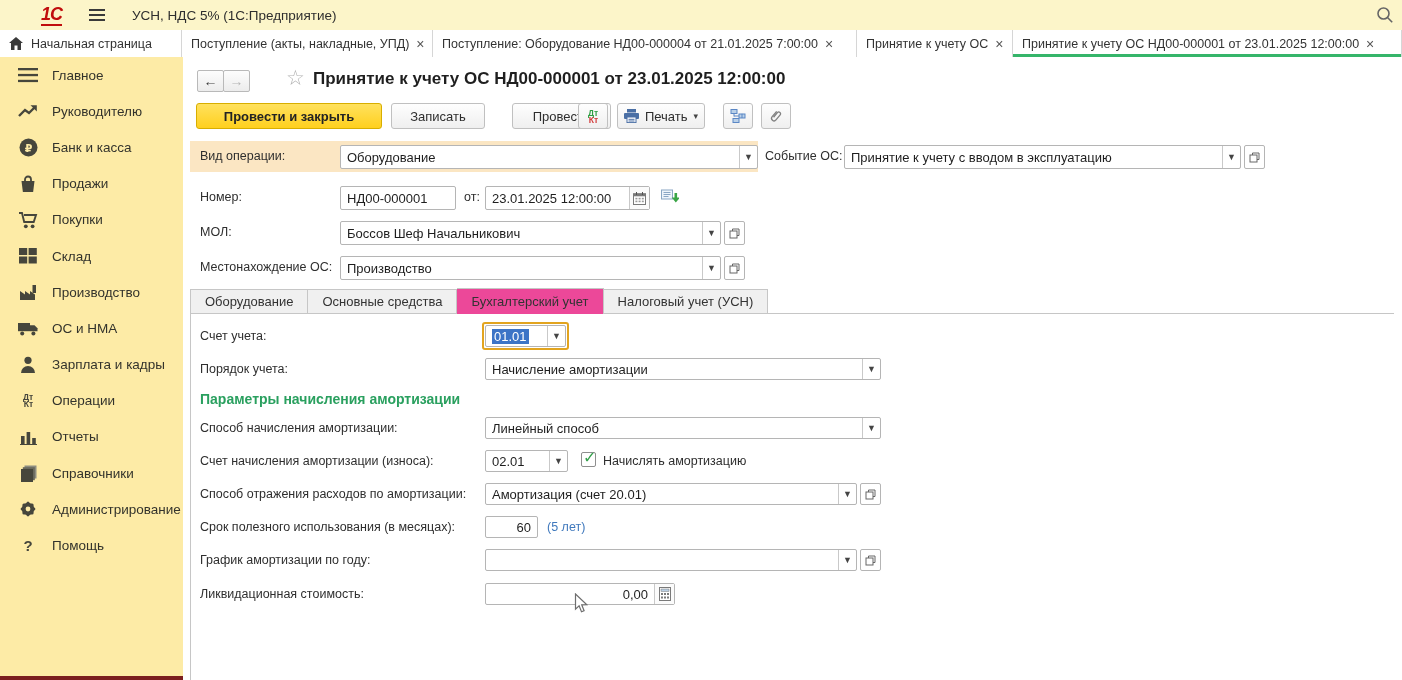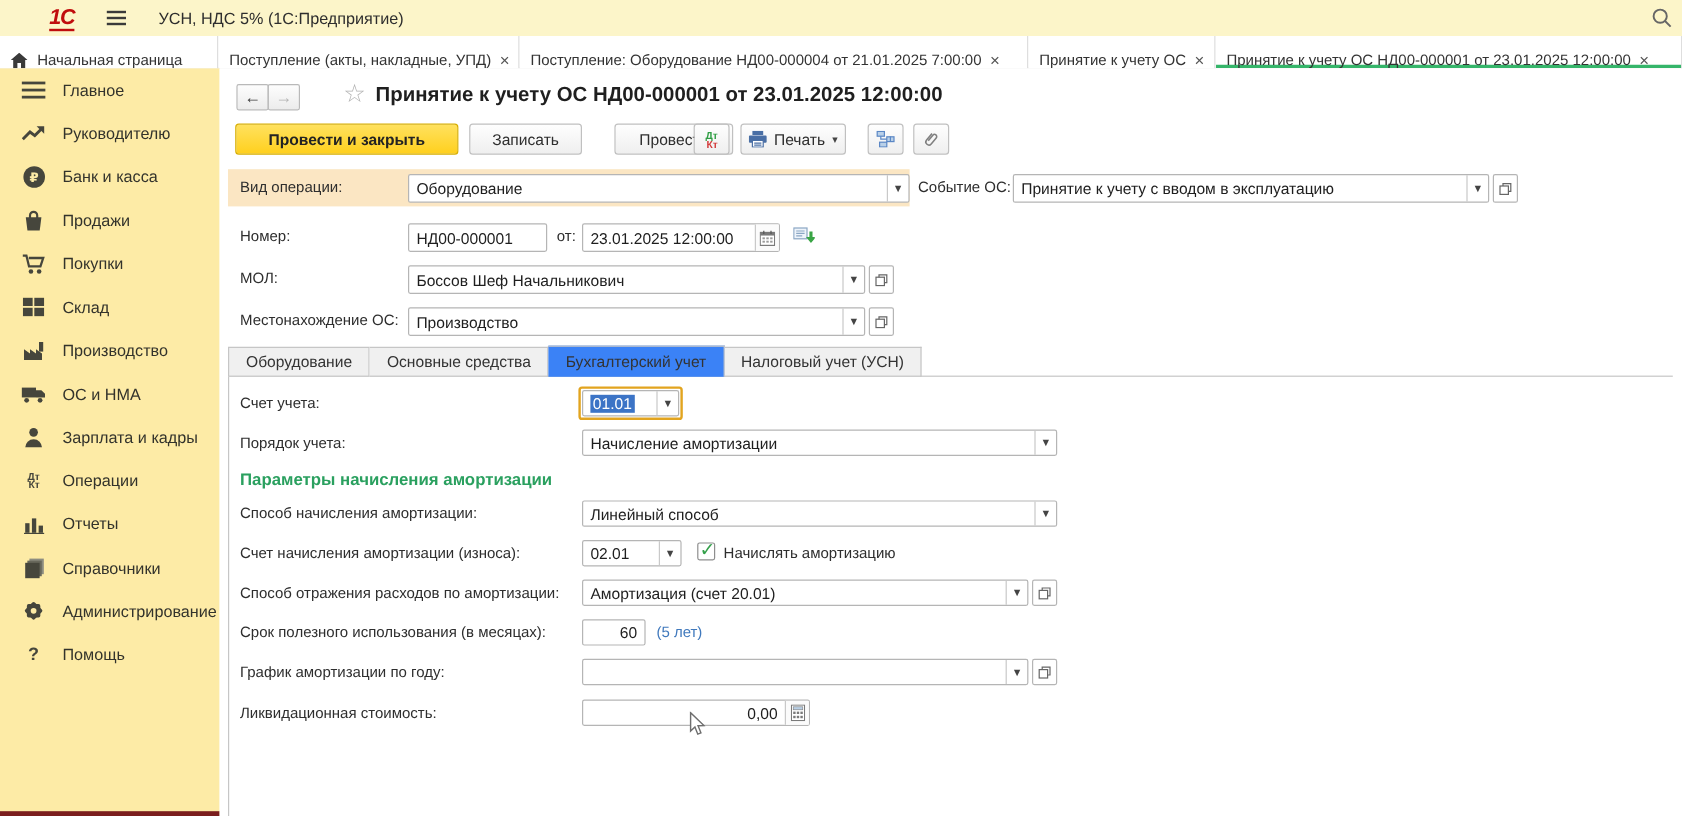--- a/index.html
+++ b/index.html
@@ -9,21 +9,21 @@
   
   .titlebar{position:absolute;left:0;top:0;width:100%;height:30px;background:#fcf5c9;display:flex;align-items:center;box-sizing:border-box;padding-left:27px;}
   .logo{margin-left:14px;color:#c00d0d;font-weight:bold;font-style:italic;font-size:18px;letter-spacing:-1px;border-bottom:2px solid #c00d0d;line-height:19px;}
   .burger{margin-left:27px;display:flex;flex-direction:column;gap:3px;cursor:default;}
   .burger div{width:16px;height:2px;background:#3a3a3a;}
   .win-title{margin-left:27px;font-size:13.5px;color:#2e2e2e;}
   .search-btn{position:absolute;right:8px;top:6px;display:flex;}
 
   
   .tabbar{position:absolute;left:0;top:30px;width:100%;height:27px;background:#fdfdfd;border-bottom:1px solid #cfcfcf;display:flex;box-sizing:border-box;}
-  .tab{display:flex;align-items:flex-end;padding:0 9px;border-right:1px solid #d6d6d6;background:#fff;font-size:12.5px;color:#333;white-space:nowrap;overflow:hidden;box-sizing:border-box;height:27px;}
+  .tab{display:flex;align-items:center;padding:0 9px;border-right:1px solid #d6d6d6;background:#fff;font-size:12.5px;color:#333;white-space:nowrap;overflow:hidden;box-sizing:border-box;height:27px;}
   .tab:nth-child(1){width:182px;}
   .tab:nth-child(2){width:251px;}
   .tab:nth-child(3){width:424px;}
   .tab:nth-child(4){width:156px;}
   .tab:nth-child(5){flex:1;}
   .tab.active{box-shadow:inset 0 -3px 0 #35b56a;}
   .tab-ic{margin-right:8px;display:flex;}
   .tab-close{margin-left:7px;color:#555;font-size:14px;line-height:14px;}
 
   
@@ -69,21 +69,21 @@
   .row-highlight{position:absolute;left:7px;top:84px;width:568px;height:31px;background:#fbe6c3;}
 
   .focus-wrap{position:absolute;left:299px;top:265px;border:2px solid #e2a41f;border-radius:3px;padding:1px;background:#fff;}
   .focus-wrap .cfield{position:static;width:81px;}
   .sel{background:#3c74c6;color:#fff;padding:0 2px;}
 
   
   .doc-tabs{position:absolute;left:7px;top:231px;display:flex;align-items:flex-end;z-index:2;}
   .dtab{box-sizing:border-box;height:25px;display:flex;align-items:center;padding:0 14px;font-size:13px;color:#333;background:#f0f0f0;border:1px solid #c6c6c6;border-left:none;white-space:nowrap;}
   .dtab:first-child{border-left:1px solid #c6c6c6;}
-  .dtab.active{background:#3b82f6;height:26px;border-bottom:none;}
+  .dtab.active{background:#ec4899;height:26px;border-bottom:none;}
   .tab-content{position:absolute;left:7px;top:256px;right:8px;bottom:0;border-top:1px solid #c6c6c6;border-left:1px solid #c6c6c6;z-index:1;}
 
   .section-hdr{position:absolute;left:17px;top:334px;font-size:14px;font-weight:bold;color:#2aa05f;}
   .hint{position:absolute;font-size:12.5px;color:#4079bd;white-space:nowrap;}
 
   .cb{position:absolute;width:15px;height:15px;box-sizing:border-box;border:1px solid #8e8e8e;border-radius:2px;background:#fff;}
   .cb .tick{position:absolute;left:1px;top:-5px;font-size:16px;font-weight:bold;color:#33a04a;}
   .cursor{position:absolute;left:391px;top:536px;z-index:9;}
 </style>
 </head>

